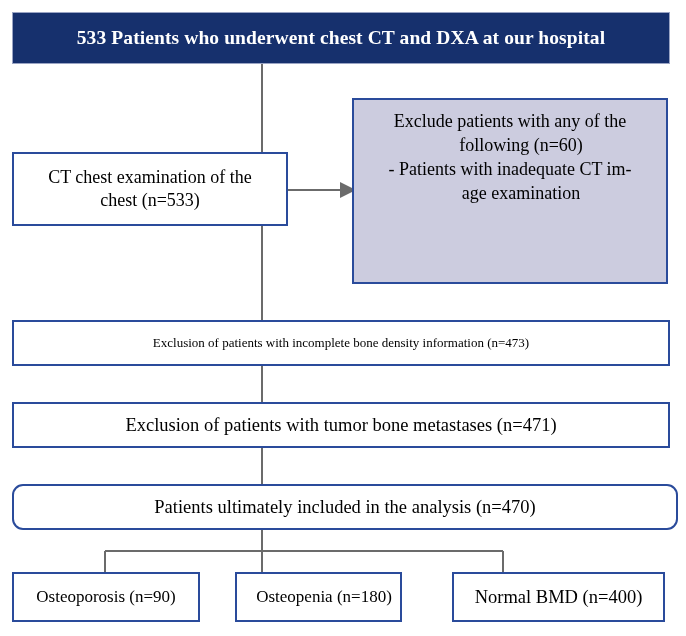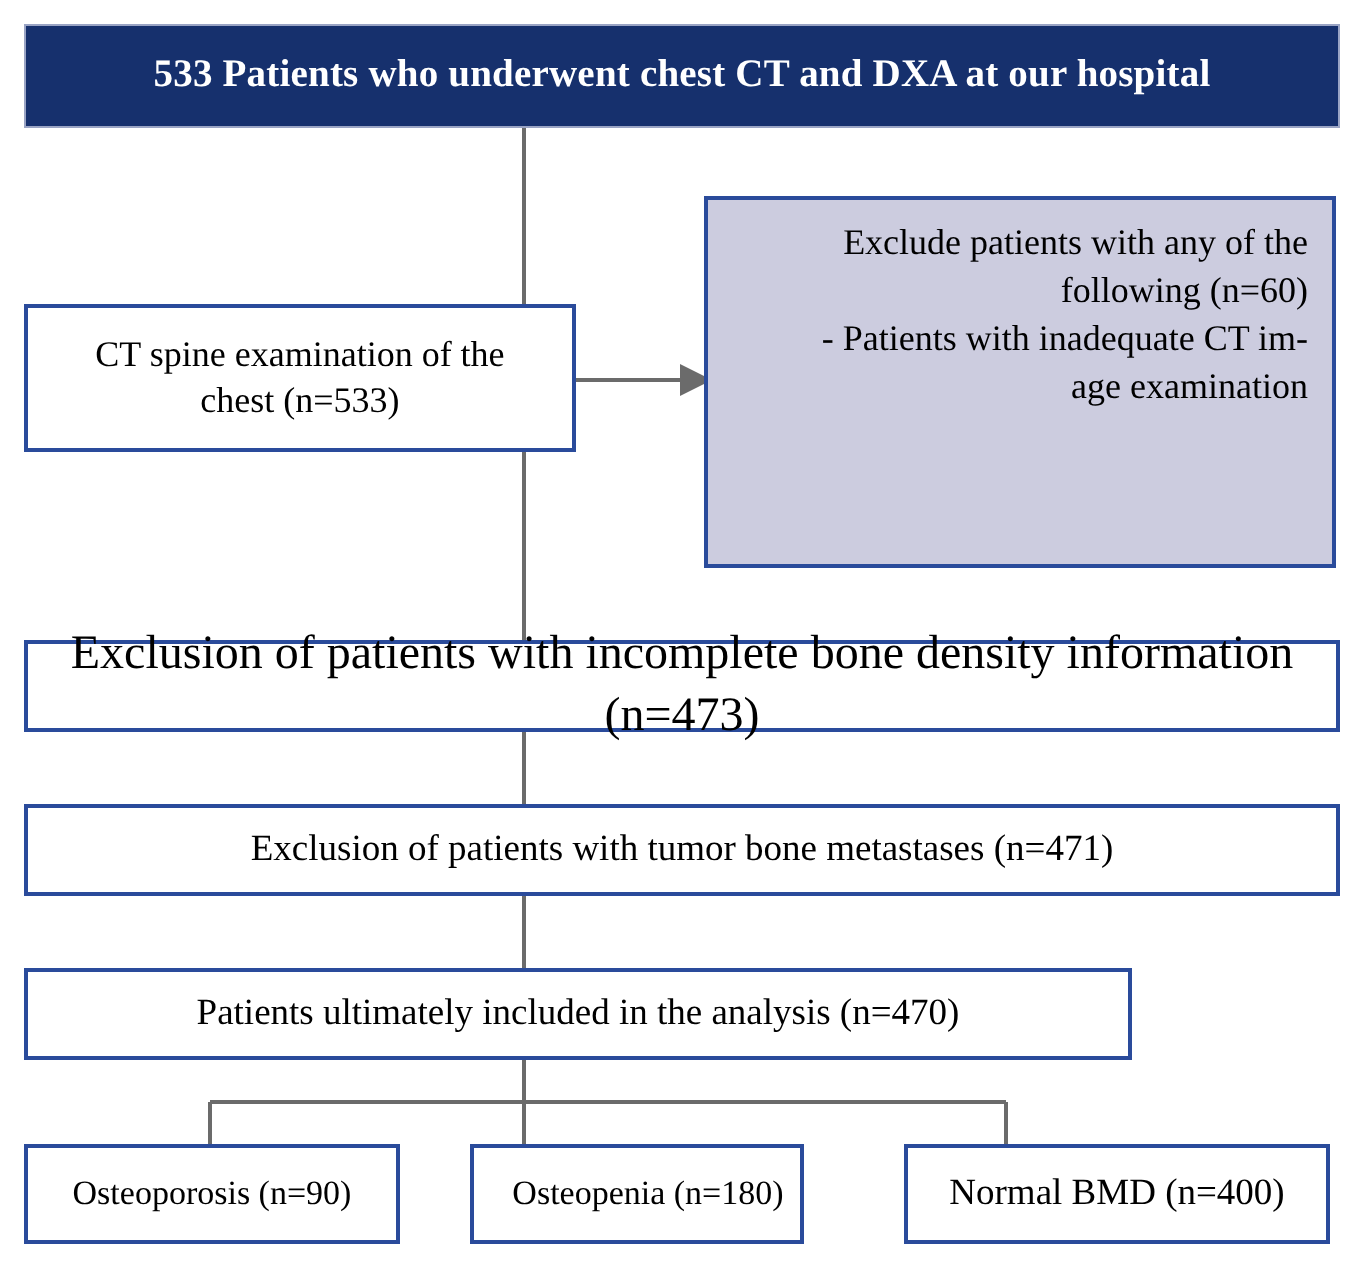--- a/index.html
+++ b/index.html
@@ -66,30 +66,30 @@
   #banner-total      { left: 12px;  top: 12px;  width: 658px; height: 52px; font-size: 19.5px; }
 
   #box-ct            { left: 12px;  top: 152px; width: 276px; height: 74px; font-size: 18px; }
 
   #box-exclude-list  {
     left: 352px; top: 98px; width: 316px; height: 186px;
     background: #ccccdf;
     font-size: 18px;
     display: block;
     padding: 10px 12px 8px 12px;
-    text-align: right;
+    text-align: center;
     line-height: 1.33;
   }
   #box-exclude-list .ln        { white-space: nowrap; }
   #box-exclude-list .indent    { padding-left: 22px; }
   #box-exclude-list .bullet    { padding-left: 0; }
 
-  #box-incomplete    { left: 12px; top: 320px; width: 658px; height: 46px; font-size: 24px; }
+  #box-incomplete    { left: 12px; top: 320px; width: 658px; height: 46px; font-size: 13px; }
   #box-metastases    { left: 12px; top: 402px; width: 658px; height: 46px; font-size: 18.5px; }
-  #box-included      { left: 12px; top: 484px; width: 554px; height: 46px; font-size: 18.5px; }
+  #box-included      { left: 12px; top: 484px; width: 666px; height: 46px; font-size: 18.5px; border-radius: 11px; }
 
   #box-osteoporosis  { left: 12px;  top: 572px; width: 188px; height: 50px; font-size: 17px; }
   #box-osteopenia    { left: 235px; top: 572px; width: 167px; height: 50px; font-size: 17px; padding-left: 11px; }
   #box-normalbmd     { left: 452px; top: 572px; width: 213px; height: 50px; font-size: 18.5px; }
 </style>
 </head>
 <body>
 
 <div id="canvas">
 
@@ -109,21 +109,21 @@
     <line x1="105" y1="551" x2="503" y2="551" stroke="#6b6b6b" stroke-width="2"></line>
     <line x1="105" y1="551" x2="105" y2="572" stroke="#6b6b6b" stroke-width="2"></line>
     <line x1="262" y1="551" x2="262" y2="572" stroke="#6b6b6b" stroke-width="2"></line>
     <line x1="503" y1="551" x2="503" y2="572" stroke="#6b6b6b" stroke-width="2"></line>
   </svg>
 
   <div class="banner" id="banner-total">533 Patients who underwent chest CT and DXA at our hospital</div>
 
   <div class="node" id="box-ct">
     <div>
-      <span>CT spine examination of the</span><br>
+      <span>CT chest examination of the</span><br>
       <span>chest (n=533)</span>
     </div>
   </div>
 
   <div class="node" id="box-exclude-list">
     <div class="ln">Exclude patients with any of the</div>
     <div class="ln indent">following (n=60)</div>
     <div class="ln bullet">- Patients with inadequate CT im-</div>
     <div class="ln indent">age examination</div>
   </div>

